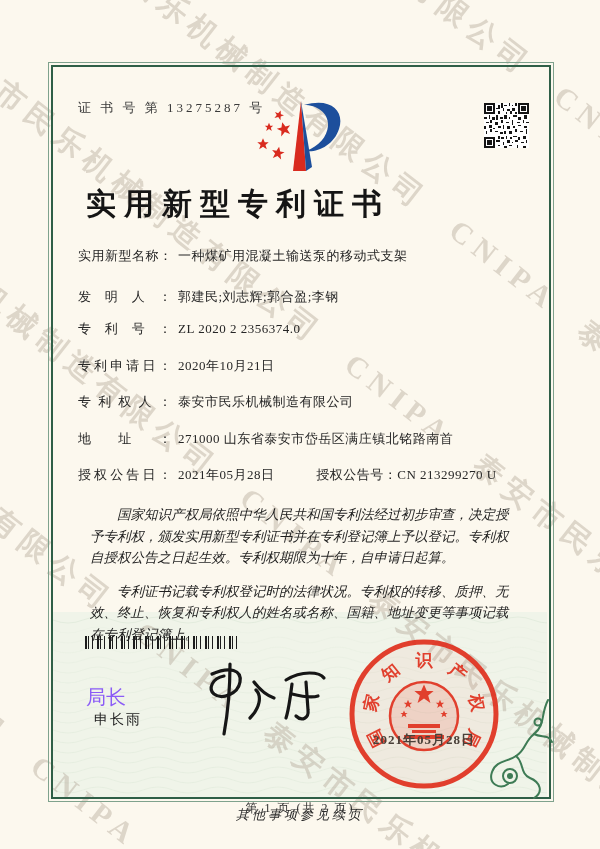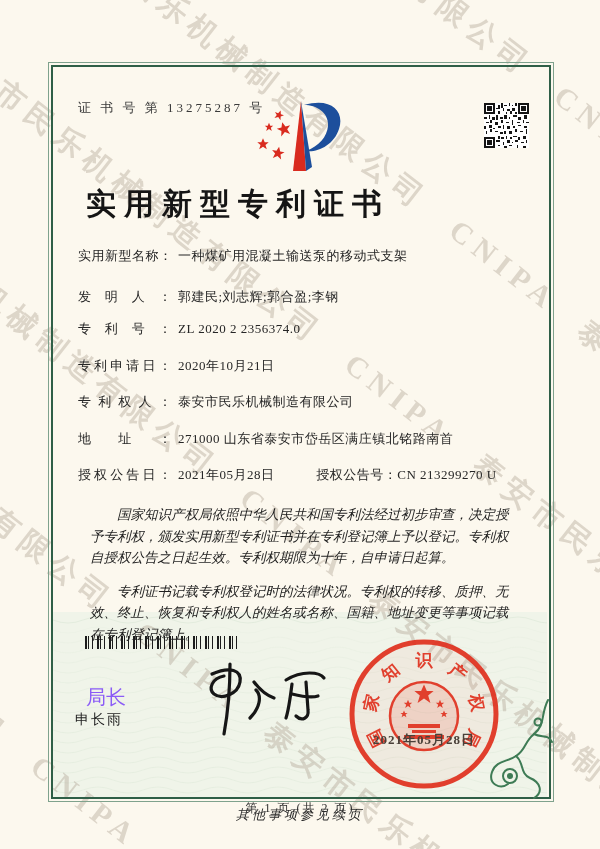--- a/index.html
+++ b/index.html
@@ -42,21 +42,21 @@
   .paras{position:absolute;left:78px;top:492px;width:446px;z-index:4;
     font-size:13.5px;line-height:21.5px;color:#1e1e1e;font-style:italic;}
   .paras p{margin:12px;text-indent:2em;}
   
   .barcode{position:absolute;left:85px;top:636px;width:153px;height:13px;z-index:4;
     background:repeating-linear-gradient(90deg,
       #1c1c1c 0 2px,rgba(0,0,0,0) 2px 3px,
       #1c1c1c 3px 4px,rgba(0,0,0,0) 4px 7px,
       #1c1c1c 7px 8px,rgba(0,0,0,0) 8px 12px);}
   .director-label{position:absolute;left:86px;top:684px;font-size:20px;z-index:4;color:#8b5cf6;}
-  .director-name{position:absolute;left:75px;top:711px;font-size:14px;z-index:4;color:#222;letter-spacing:2px;}
+  .director-name{position:absolute;left:94px;top:711px;font-size:14px;z-index:4;color:#222;letter-spacing:2px;}
   .signature{position:absolute;left:190px;top:660px;z-index:4;}
   .seal{position:absolute;left:346px;top:636px;width:156px;height:156px;z-index:5;}
   .seal-date{position:absolute;left:346px;top:731px;width:156px;text-align:center;z-index:6;
     font-size:13px;color:#4a4039;letter-spacing:1px;font-weight:600;}
   .ornament{position:absolute;left:486px;top:698px;z-index:4;}
   .page-footer{position:absolute;left:48px;top:800px;width:504px;text-align:center;z-index:4;
     font-size:12px;color:#2c2c2c;letter-spacing:2px;}
   .note{position:absolute;left:0;top:806px;width:600px;text-align:center;z-index:4;
     font-size:13px;color:#2c2c2c;letter-spacing:3px;font-style:italic;}
 </style>

